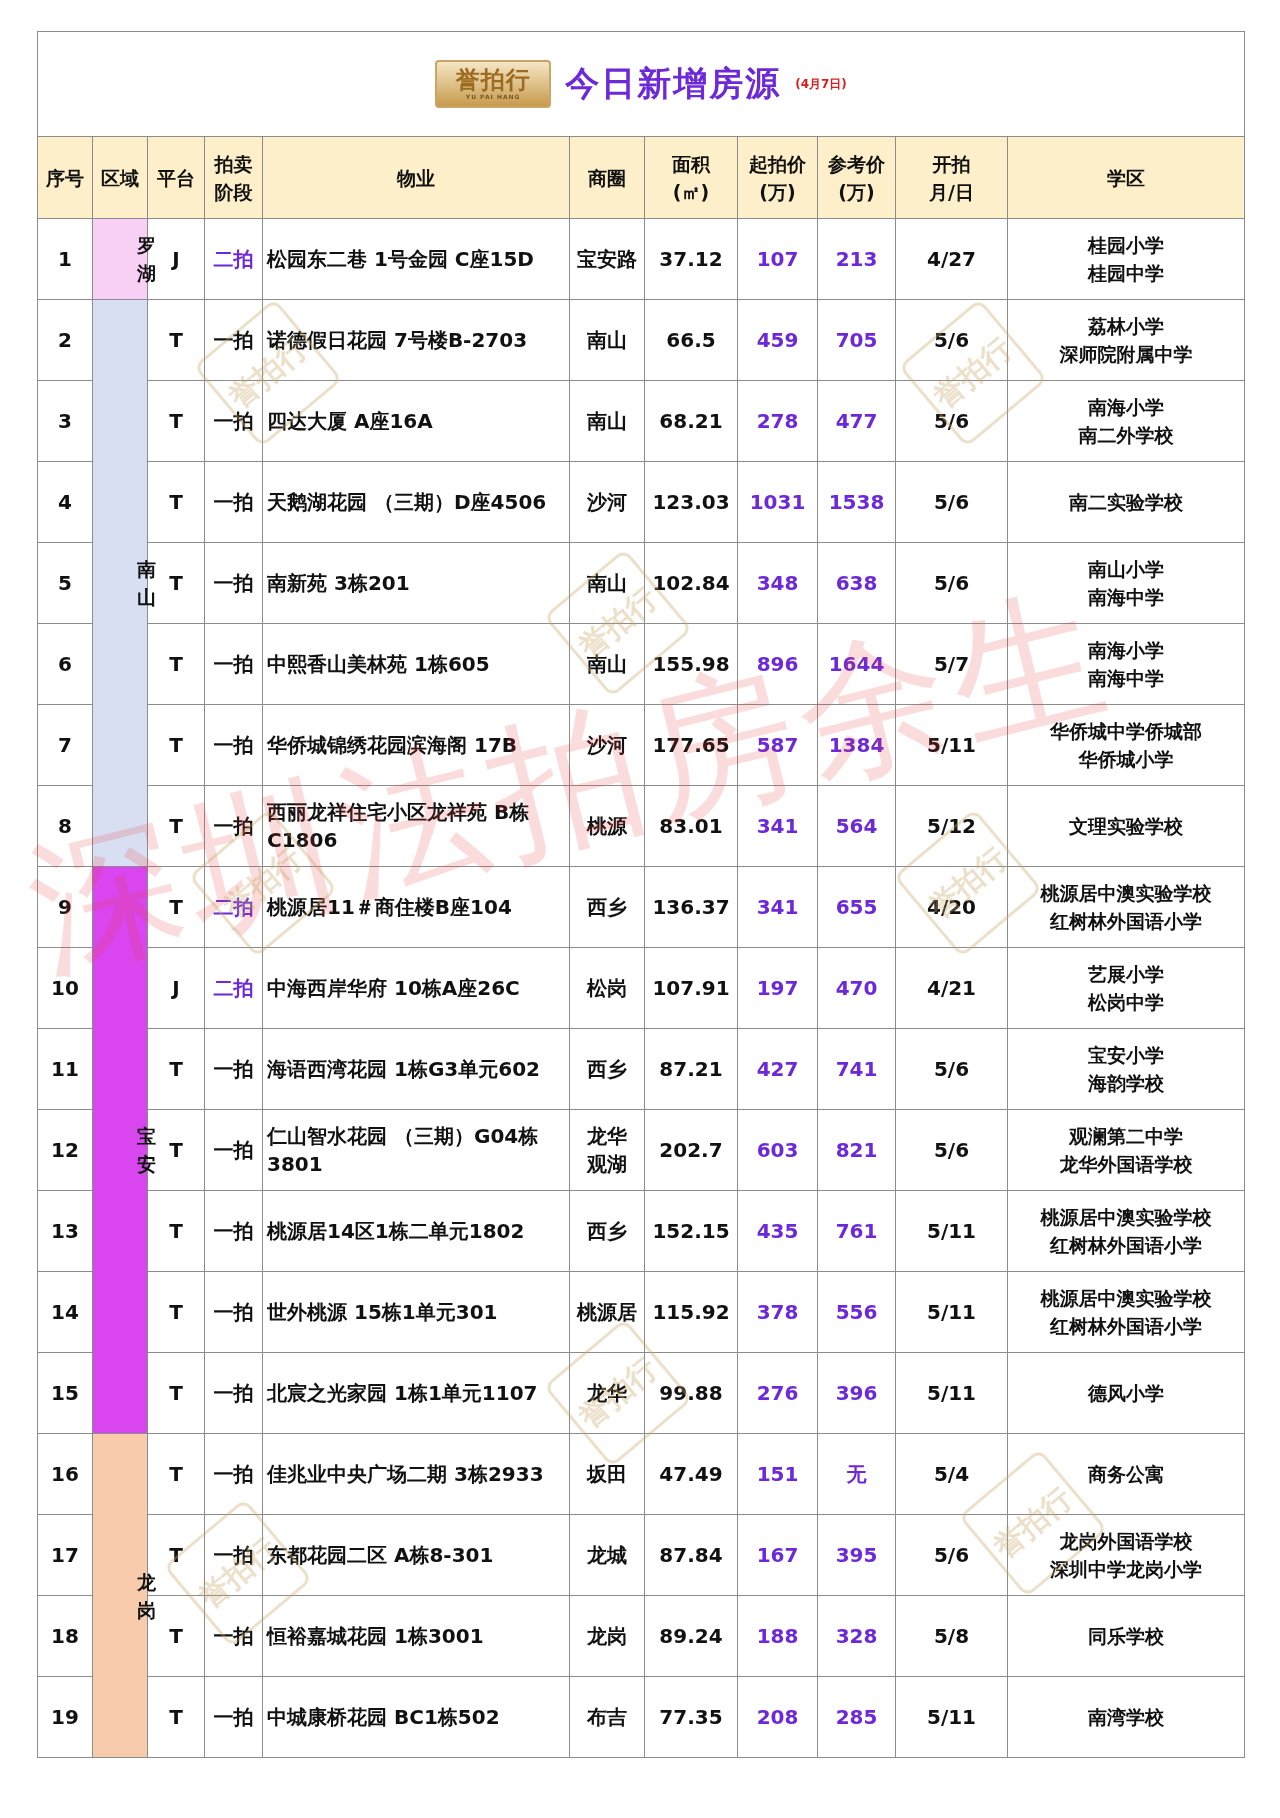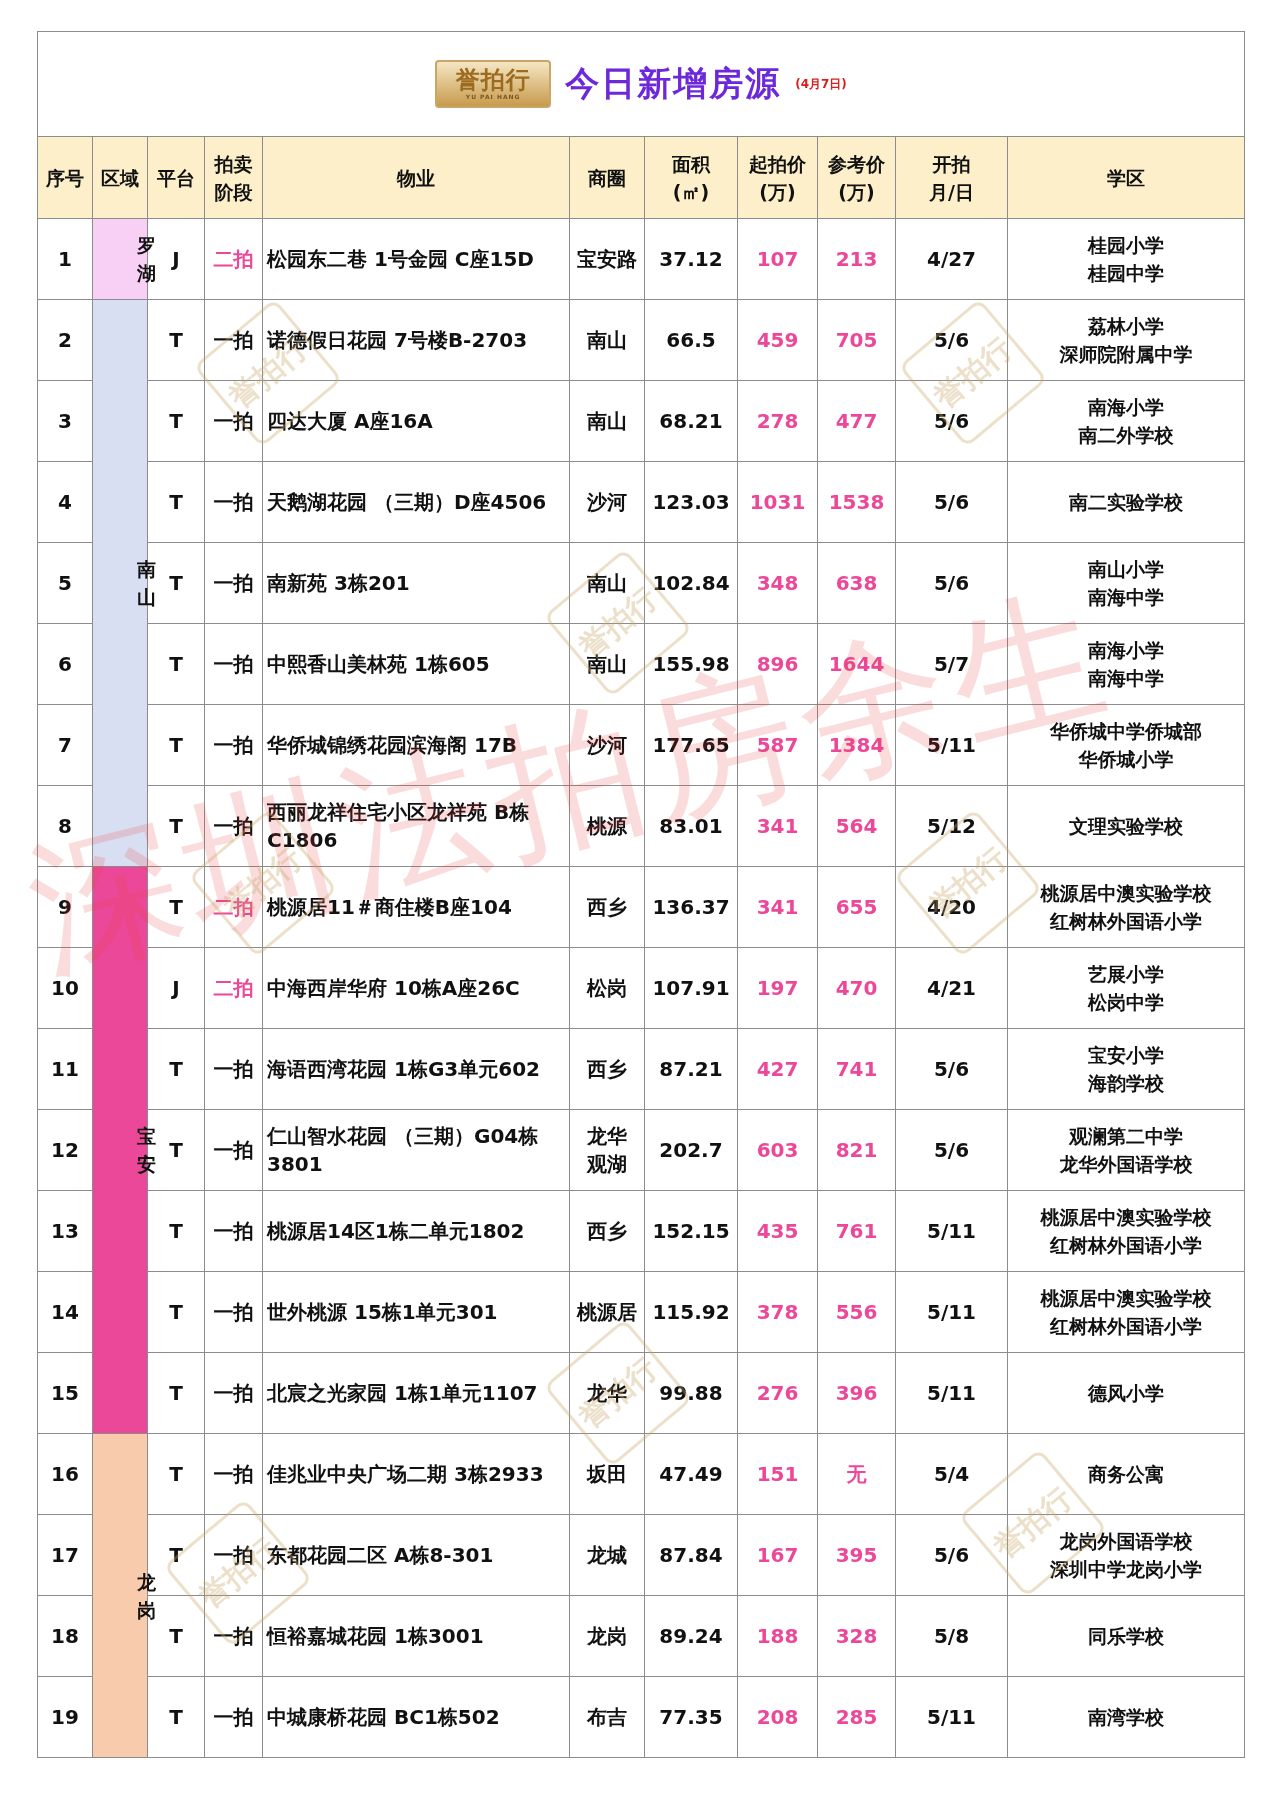--- a/index.html
+++ b/index.html
@@ -14,21 +14,21 @@
   .logo { width:112px; height:44px; border:2px solid #c9a668; border-radius:4px;
           display:flex; flex-direction:column; align-items:center; justify-content:center;
           background:linear-gradient(180deg,#f5e6c4,#c79b4d); color:#8a5a17; }
   .logo .cn { font-size:24px; font-weight:bold; line-height:26px; letter-spacing:1px; color:#9c6b20; }
   .logo .en { font-size:6px; line-height:8px; color:#7a5520; letter-spacing:1px; }
   .title { font-size:34px; font-weight:bold; color:#6d28d9; letter-spacing:2px; }
   .subtitle { font-size:12px; color:#d81e1e; font-weight:bold; }
   thead th { background:#fdefc9; height:81px; font-size:19px; line-height:28px; }
   tbody td { height:80px; font-size:20px; line-height:28px; }
   td.prop { text-align:left; padding-left:4px; padding-right:4px; }
-  td.red { color:#ec4899; }
+  td.red { color:#6d28d9; }
   td.school { font-size:19px; line-height:28px; }
   td.district { font-size:19px;padding-left:44px; }
   .r-luohu { background:#f8d0f6; }
   .r-nanshan { background:#d9dff2; }
   .r-baoan { background:#fdf0c8; }
   .r-longgang { background:#f8cbad; }
   .watermark { position:absolute; left:10px; top:820px; font-size:150px; font-weight:normal;
                color:rgba(235,60,60,0.18); transform:rotate(-14deg); transform-origin:left top;
                white-space:nowrap; pointer-events:none; letter-spacing:8px; }
   .stamp { position:absolute; width:100px; height:100px; border:3px solid rgba(201,166,104,0.35);
@@ -175,21 +175,21 @@
           <td class="prop">西丽龙祥住宅小区龙祥苑 B栋C1806</td>
           <td>桃源</td>
           <td>83.01</td>
           <td class="red">341</td>
           <td class="red">564</td>
           <td>5/12</td>
           <td class="school"><span>文理实验学校</span></td>
         </tr>
         <tr>
           <td>9</td>
-          <td class="district r-baoan" rowspan="7" style="background: #ec4899;">宝安</td>
+          <td class="district r-baoan" rowspan="7" style="background: #d946ef;">宝安</td>
           <td>T</td>
           <td class="red">二拍</td>
           <td class="prop">桃源居11＃商住楼B座104</td>
           <td>西乡</td>
           <td>136.37</td>
           <td class="red">341</td>
           <td class="red">655</td>
           <td>4/20</td>
           <td class="school"><span>桃源居中澳实验学校</span><br><span>红树林外国语小学</span></td>
         </tr>

